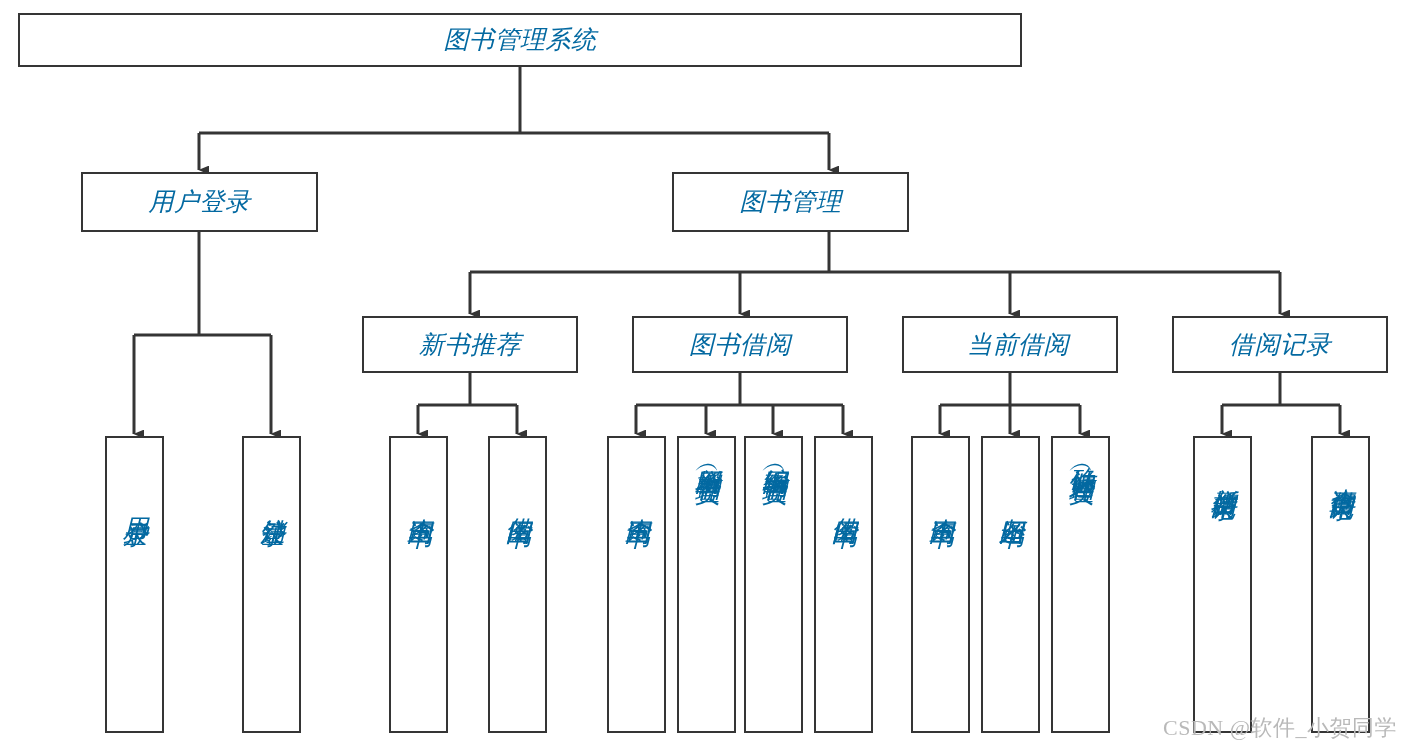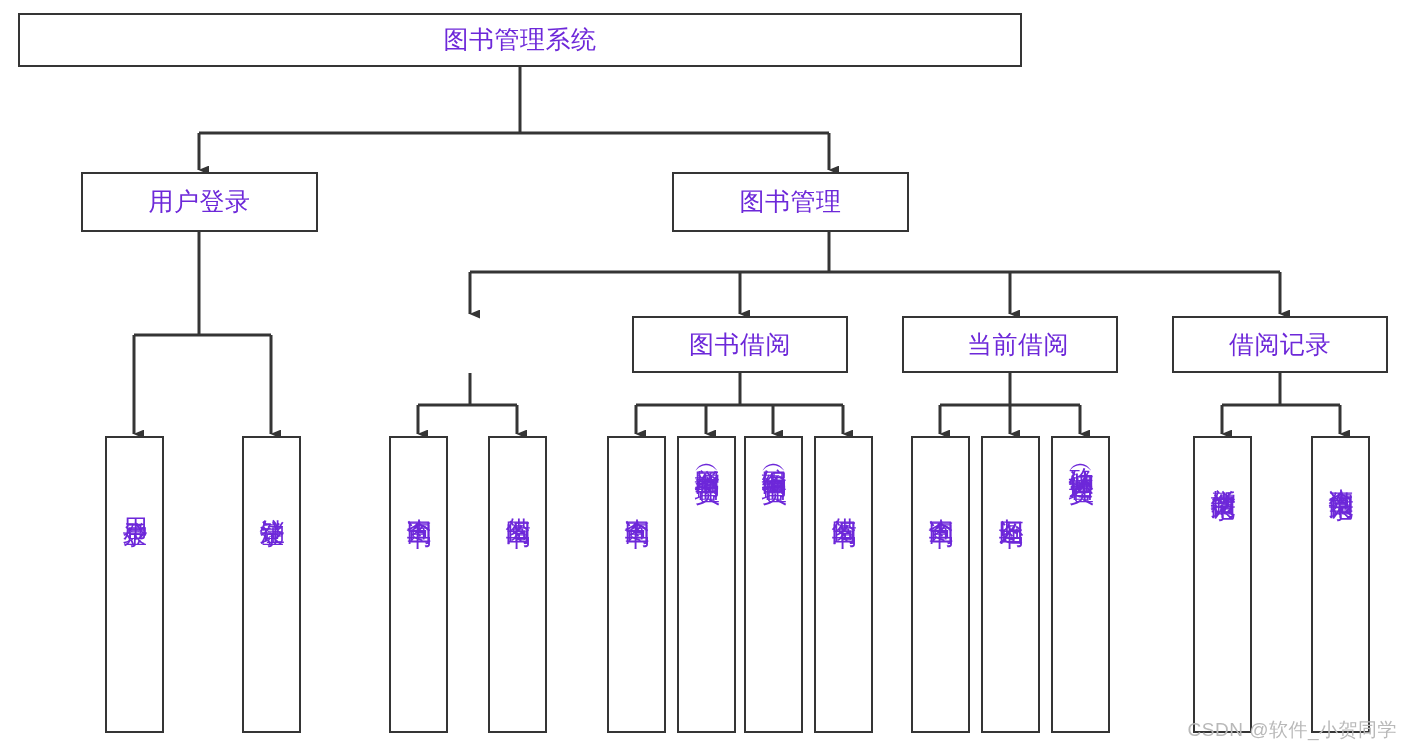--- a/index.html
+++ b/index.html
@@ -32,21 +32,22 @@
     border: 2px solid #353535;
     display: flex;
     align-items: center;
     justify-content: center;
     color: #1a1a1a;
   }
   .node-label {
     display: block;
     text-align: center;
     line-height: 1.18;
-    color: #6d28d9;
+    color: #0369a1;
+    font-style: italic;
   }
   .node.horizontal .node-label {
     font-size: 25px;
     letter-spacing: 0.5px;
   }
   .node.root .node-label {
     font-size: 25px;
   }
   .node.vertical {
     align-items: flex-start;
@@ -59,26 +60,26 @@
     font-size: 25px;
     line-height: 1.05;
     letter-spacing: 2px;
     white-space: nowrap;
     transform: none;
   }
   #watermark {
     position: absolute;
     right: 8px;
     bottom: 4px;
-    font-size: 19px;
+    font-size: 22px;
     color: #b9b9b9;
     letter-spacing: 0.5px;
     user-select: none;
     white-space: nowrap;
-    font-family: Liberation Sans, sans-serif;
+    font-family: Liberation Serif, serif;
     margin-top: 48px;
   }
 </style>
 </head>
 <body>
 
 <div id="diagram-root">
 
   <svg id="diagram-svg" viewBox="0 0 1405 747" xmlns="http://www.w3.org/2000/svg">
     <defs>
@@ -136,20 +137,23 @@
     <span class="node-label">图书管理系统</span>
   </div>
 
   <div class="node horizontal" style="left:81px; top:172px; width:237px; height:60px;">
     <span class="node-label">用户登录</span>
   </div>
   <div class="node horizontal" style="left:672px; top:172px; width:237px; height:60px;">
     <span class="node-label">图书管理</span>
   </div>
 
+  <div class="node horizontal" style="left:362px; top:316px; width:216px; height:57px;">
+    <span class="node-label">新书推荐</span>
+  </div>
   <div class="node horizontal" style="left:632px; top:316px; width:216px; height:57px;">
     <span class="node-label">图书借阅</span>
   </div>
   <div class="node horizontal" style="left:902px; top:316px; width:216px; height:57px;padding-left:16px;">
     <span class="node-label">当前借阅</span>
   </div>
   <div class="node horizontal" style="left:1172px; top:316px; width:216px; height:57px;">
     <span class="node-label">借阅记录</span>
   </div>
 

